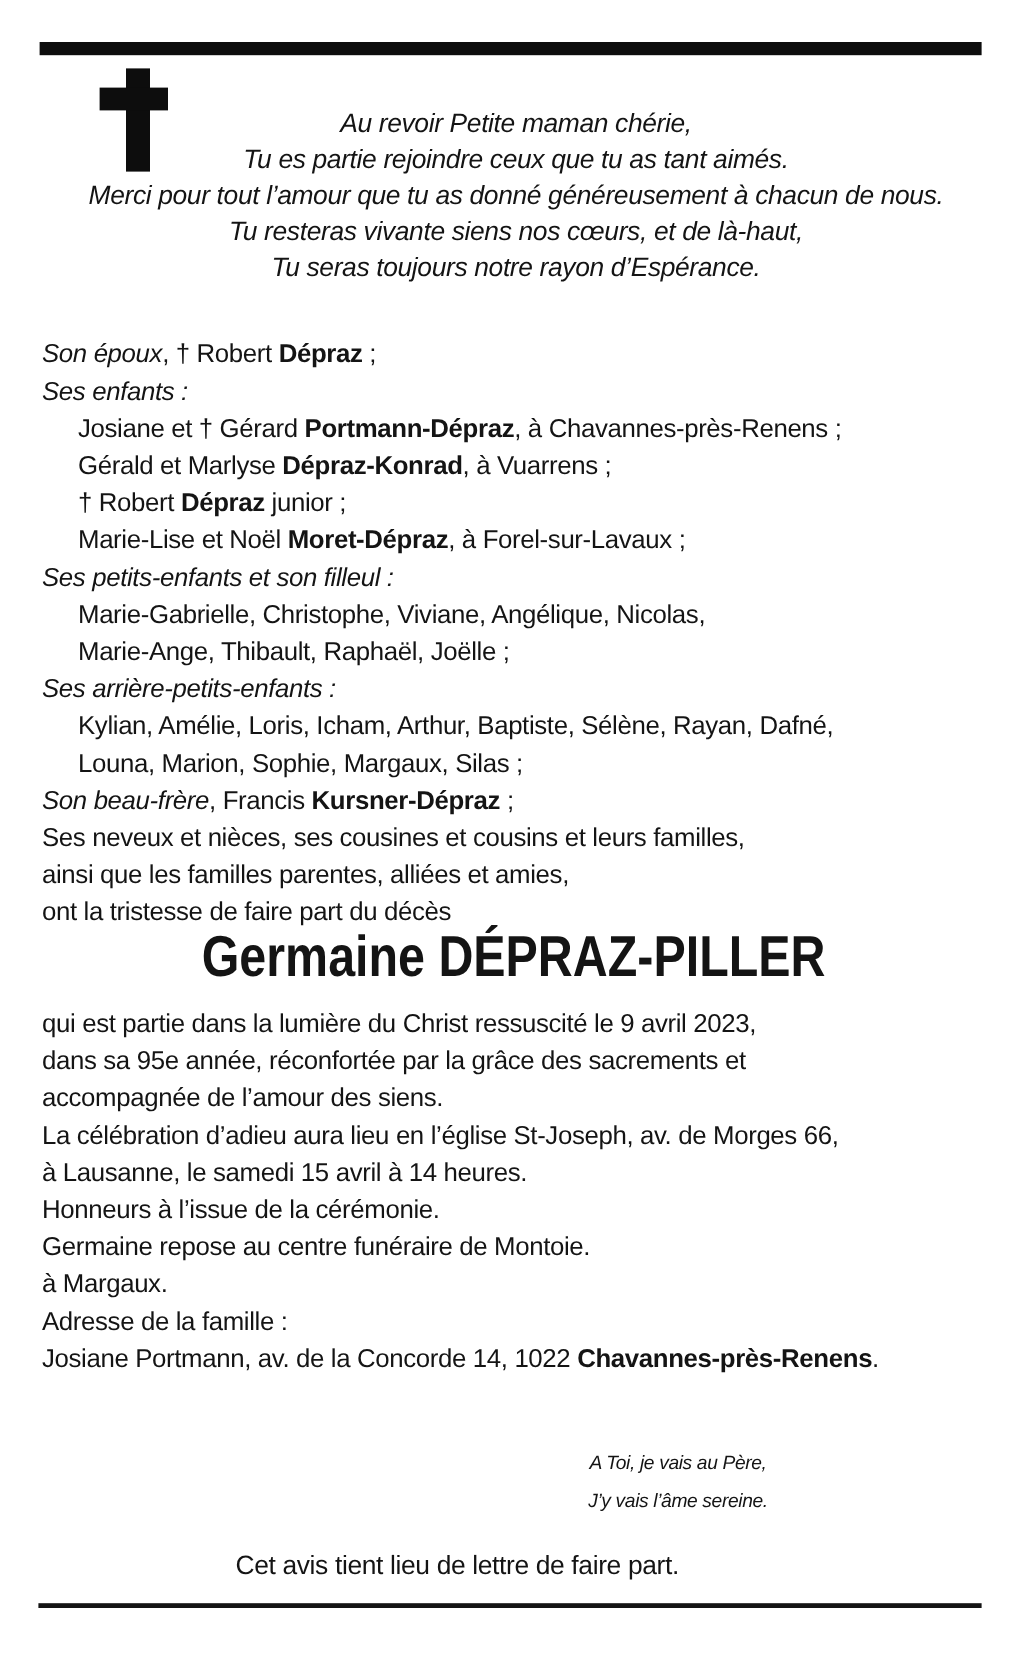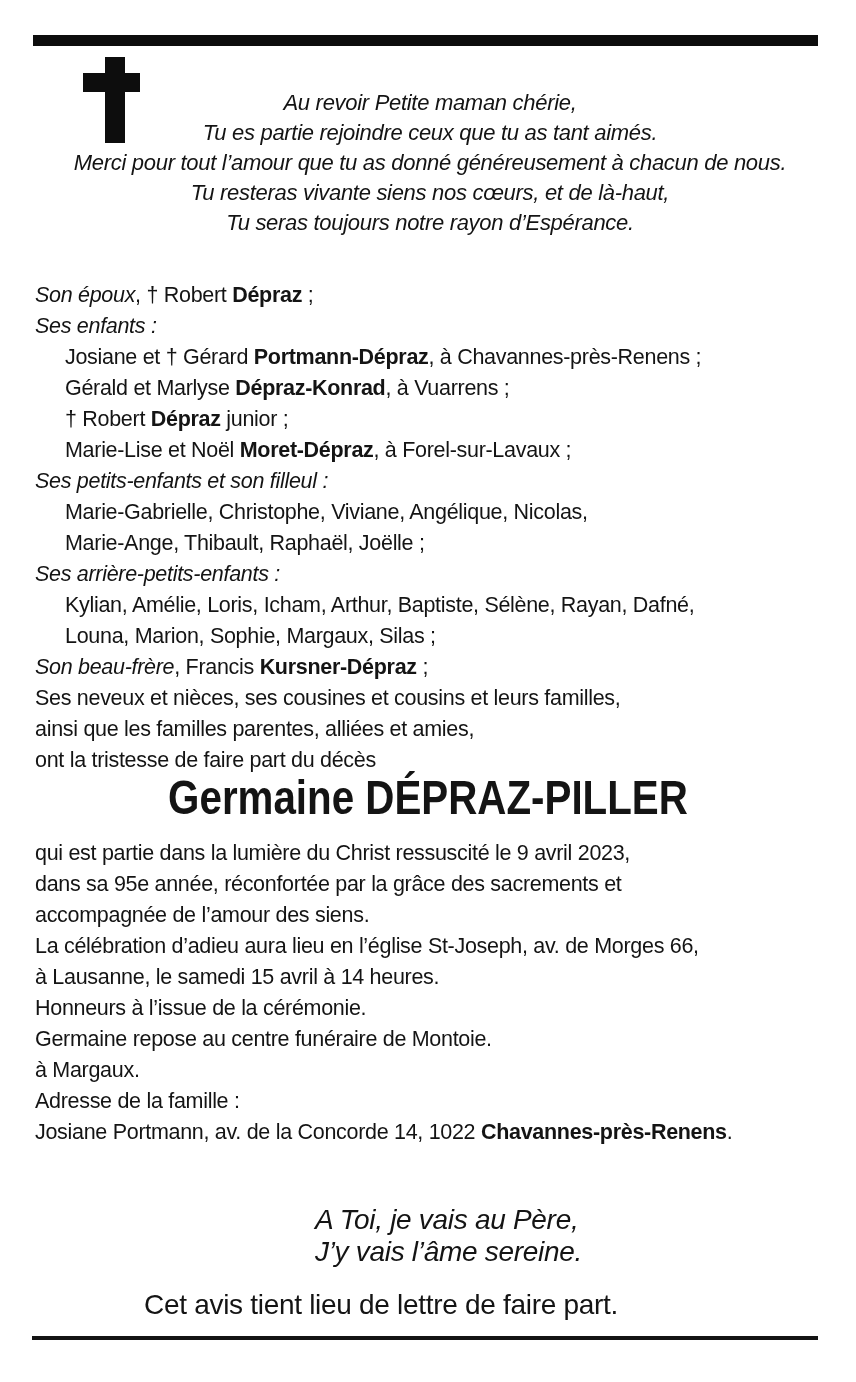--- a/index.html
+++ b/index.html
@@ -99,34 +99,34 @@
     font-size: 21.5px;
     line-height: 31px;
     letter-spacing: -0.3px;
     white-space: nowrap;
   }
   .verse {
     position: absolute;
     right: 41px;
     top: 1204px;
     width: 500px;
-    text-align: left;
+    text-align: center;
     font-style: italic;
-    font-size: 28px;
+    font-size: 16px;
     line-height: 32px;
     letter-spacing: -0.3px;
     white-space: nowrap;
   }
   .footer-note {
     position: absolute;
     left: 0;
     top: 1291px;
     width: 762px;
     text-align: center;
-    font-size: 28px;
+    font-size: 22px;
     line-height: 28px;
     letter-spacing: -0.3px;
   }
   .bottom-rule {
     position: absolute;
     left: 32px;
     top: 1336px;
     width: 786px;
     height: 4px;
     background: #141414;

